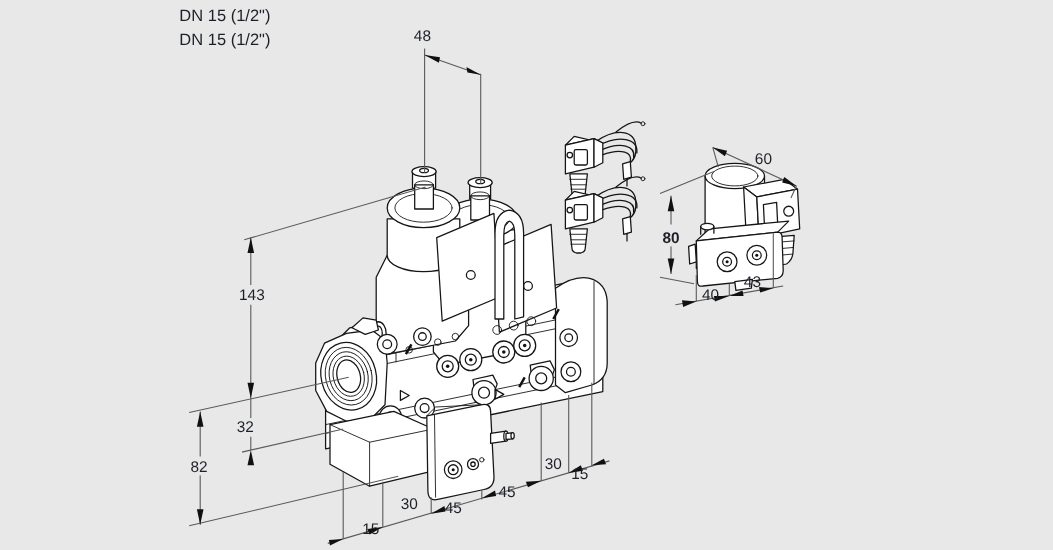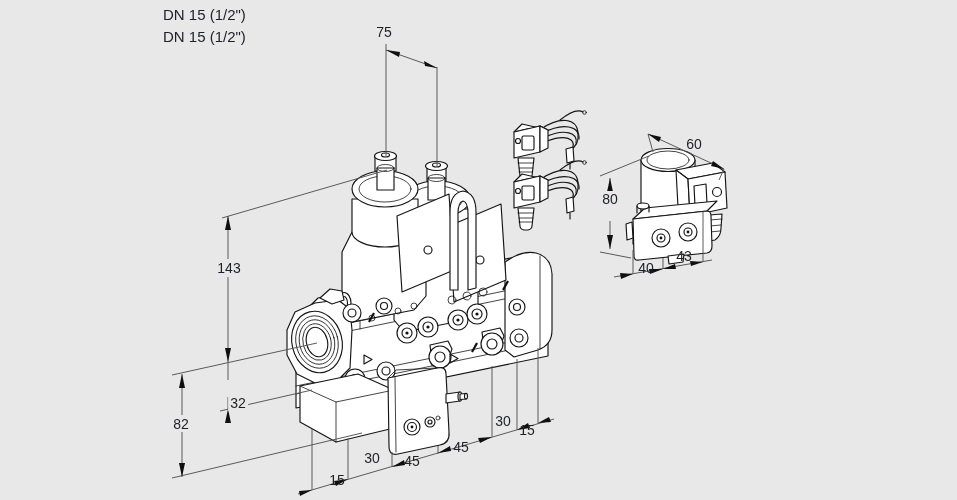--- a/index.html
+++ b/index.html
@@ -270,29 +270,29 @@
     <polygon class="a" points="633,274 621,279 620,273"></polygon>
     <polygon class="a" points="663,269 650,274 649,269"></polygon>
     <polygon class="a" points="663,269 676,269 675,264"></polygon>
     <polygon class="a" points="703,262 691,266 690,261"></polygon>
   </g>
 </svg>
 
   <div class="lbl dn" style="left:163px;top:7px;">DN 15 (1/2")</div>
   <div class="lbl dn" style="left:163px;top:29px;">DN 15 (1/2")</div>
 
-  <div class="lbl lblc" style="left:384px;top:32px;">75</div>
+  <div class="lbl lblc" style="left:384px;top:32px;">48</div>
   <div class="lbl lblc bg" style="left:229px;top:268px;text-align:right;">143</div>
-  <div class="lbl lblc bg" style="left:238px;top:388px;margin-top:15px;">32</div>
+  <div class="lbl lblc bg" style="left:223px;top:388px;">32</div>
   <div class="lbl lblc bg" style="left:181px;top:424px;">82</div>
 
   <div class="lbl lblc" style="left:337px;top:480px;">15</div>
   <div class="lbl lblc" style="left:372px;top:458px;">30</div>
   <div class="lbl lblc" style="left:412px;top:461px;">45</div>
   <div class="lbl lblc" style="left:461px;top:447px;">45</div>
   <div class="lbl lblc" style="left:503px;top:421px;">30</div>
   <div class="lbl lblc" style="left:527px;top:430px;">15</div>
 
-  <div class="lbl lblc bg" style="left:610px;top:199px;">80</div>
+  <div class="lbl lblc bg" style="left:610px;top:216px;font-weight:bold;">80</div>
   <div class="lbl lblc" style="left:694px;top:144px;">60</div>
   <div class="lbl lblc" style="left:646px;top:268px;text-align:right;">40</div>
   <div class="lbl lblc" style="left:684px;top:256px;">43</div>
 </div>
 
 </body></html>

